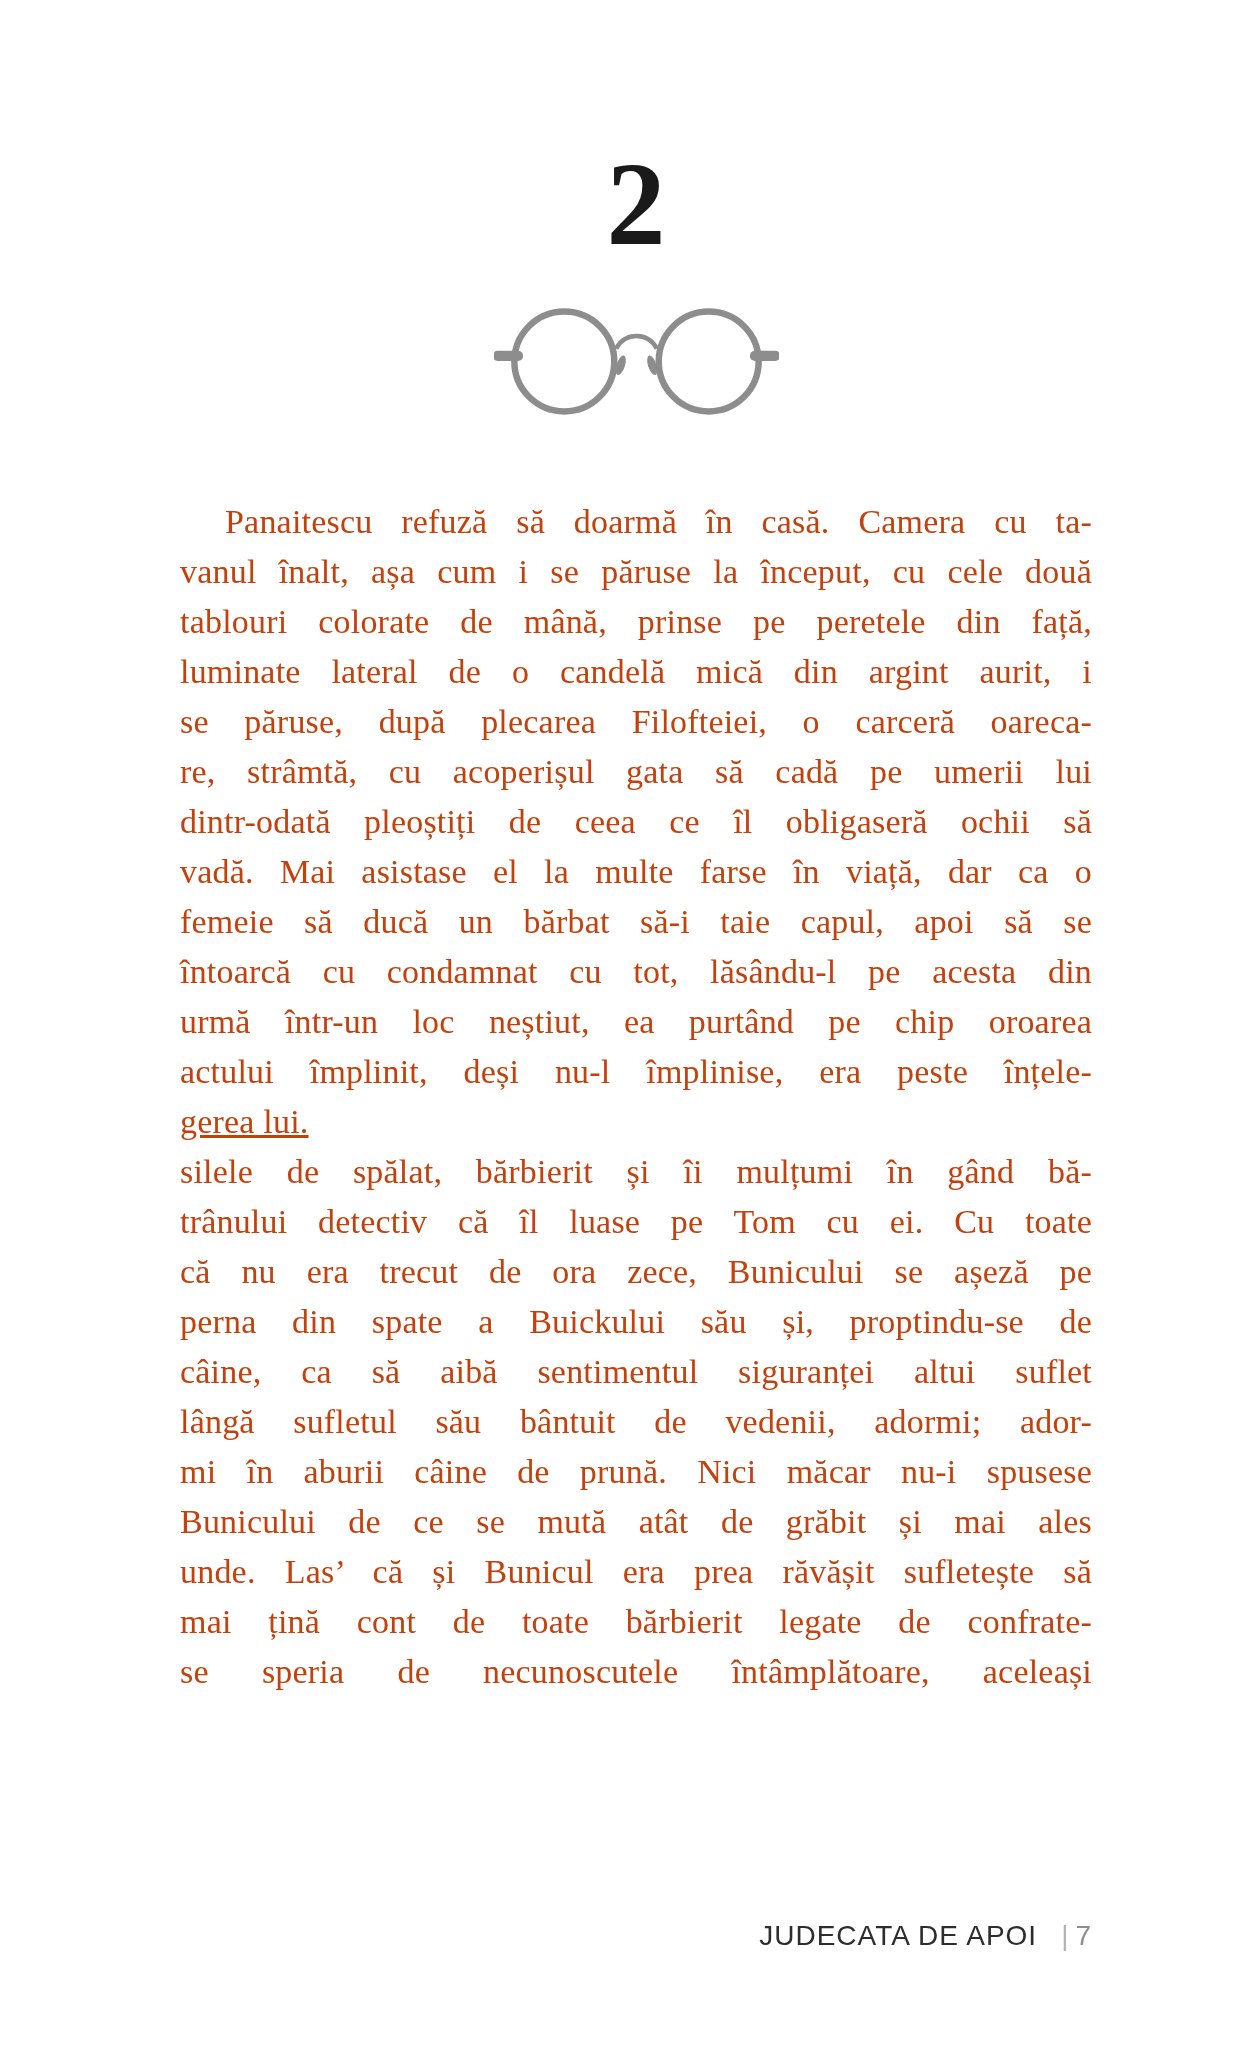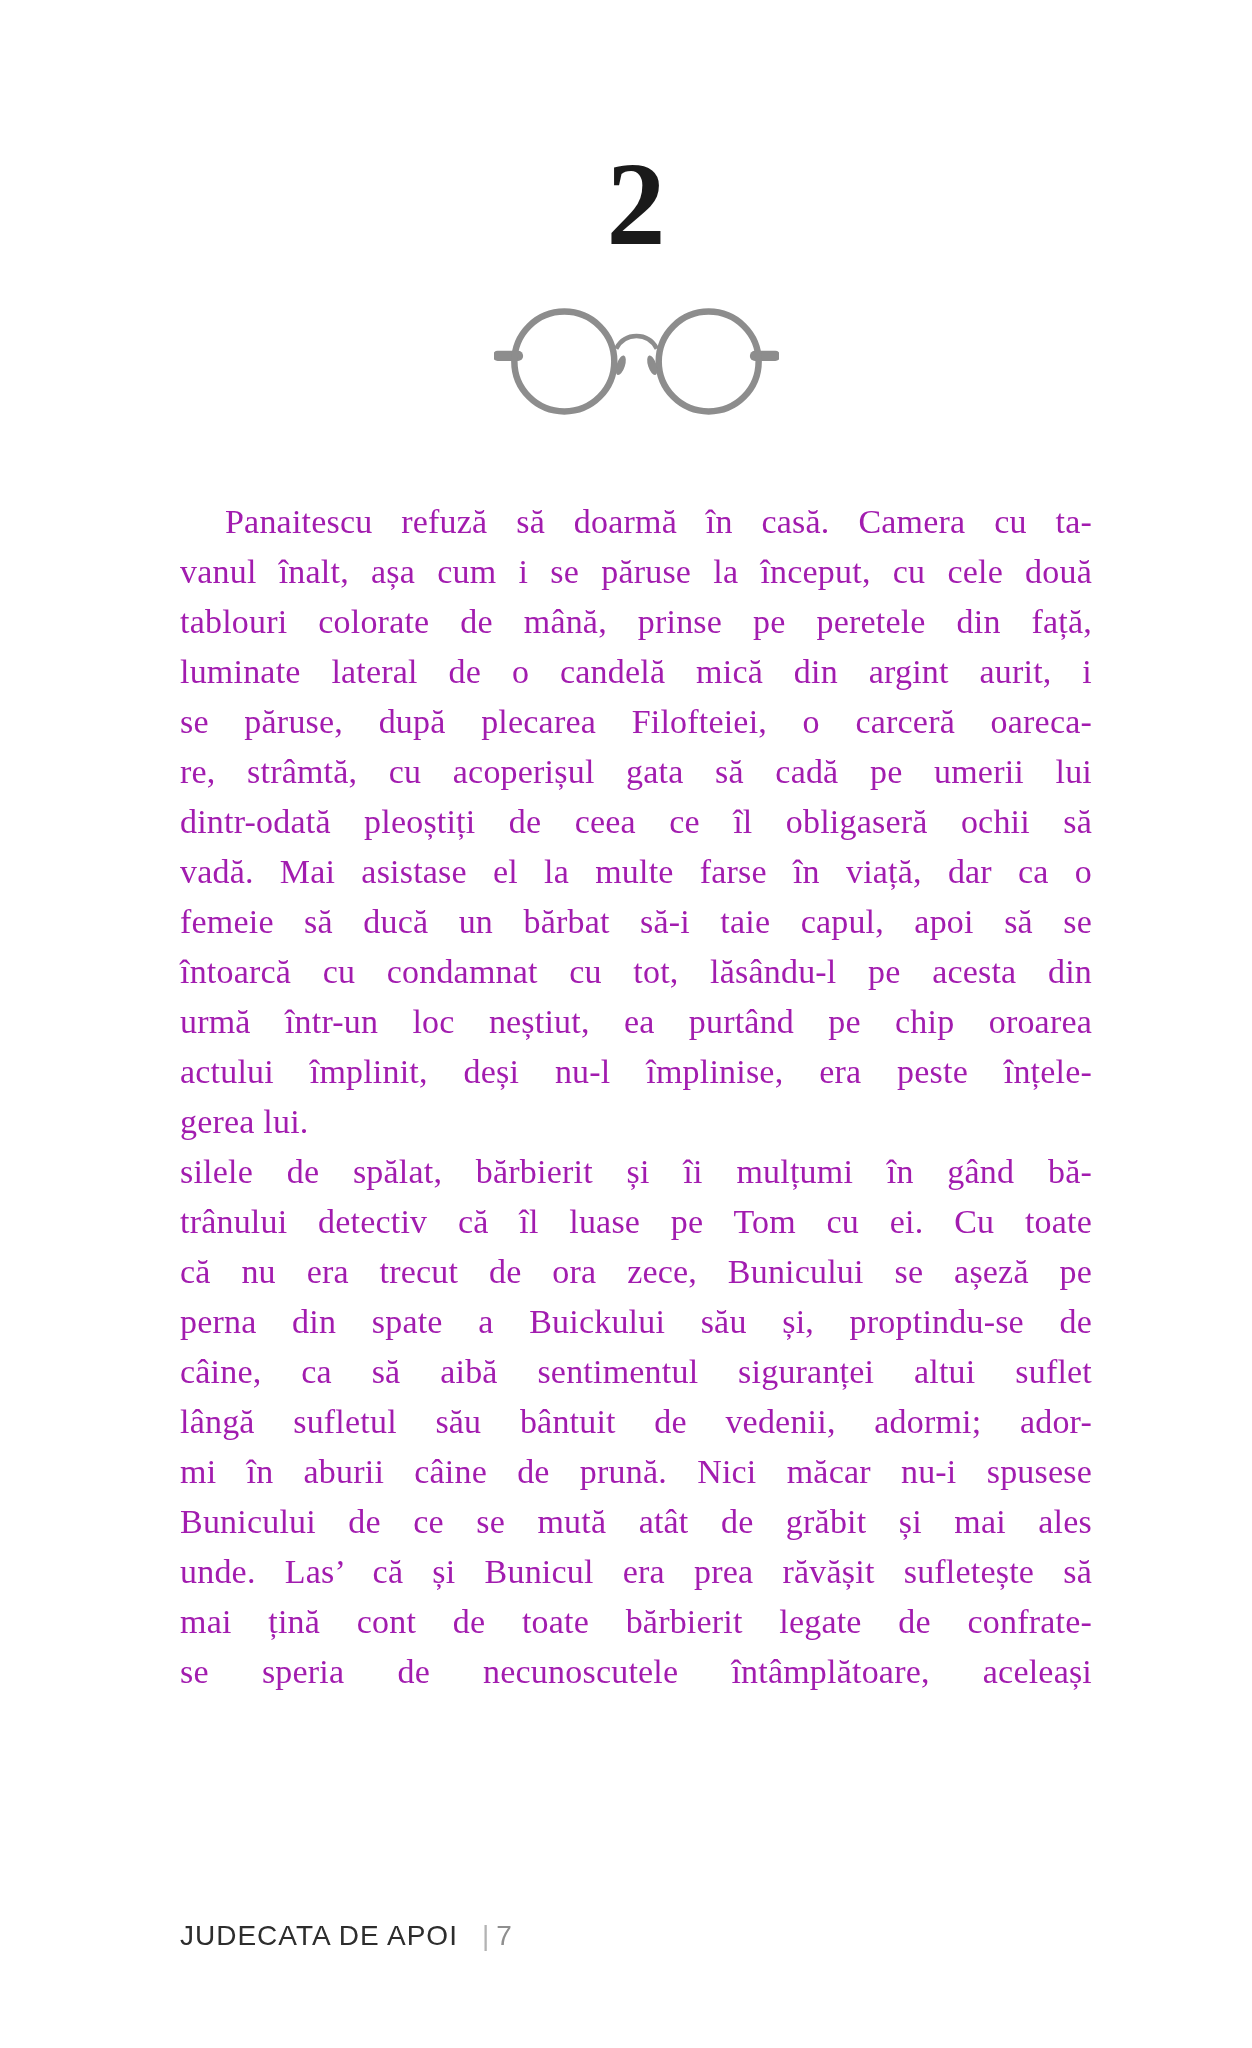--- a/index.html
+++ b/index.html
@@ -37,36 +37,37 @@
     justify-content: center;
     align-items: flex-start;
   }
   .text-block {
     position: absolute;
     top: 497px;
     left: 180px;
     width: 912px;
     font-size: 34px;
     line-height: 50px;
-    color: #a21caf;
+    color: #c2410c;
     letter-spacing: 0.2px;
   }
   .line {
     height: 50px;
     text-align: justify;
     text-align-last: justify;
     overflow: visible;
   }
   .line.indent { text-indent: 45px; }
-  .line.end { text-align-last: left; }
+  .line.end { text-align-last: left; text-decoration: underline; }
   .footer {
     position: absolute;
     top: 1920px;
     left: 180px;
     width: 912px;
+    text-align: right;
     font-family: "Liberation Sans", sans-serif;
     font-size: 28px;
     line-height: 32px;
     color: #2d2d2d;
     letter-spacing: 1px;
   }
   .footer .sep {
     color: #b3b3b3;
     font-weight: 400;
     margin-left: 24px;

